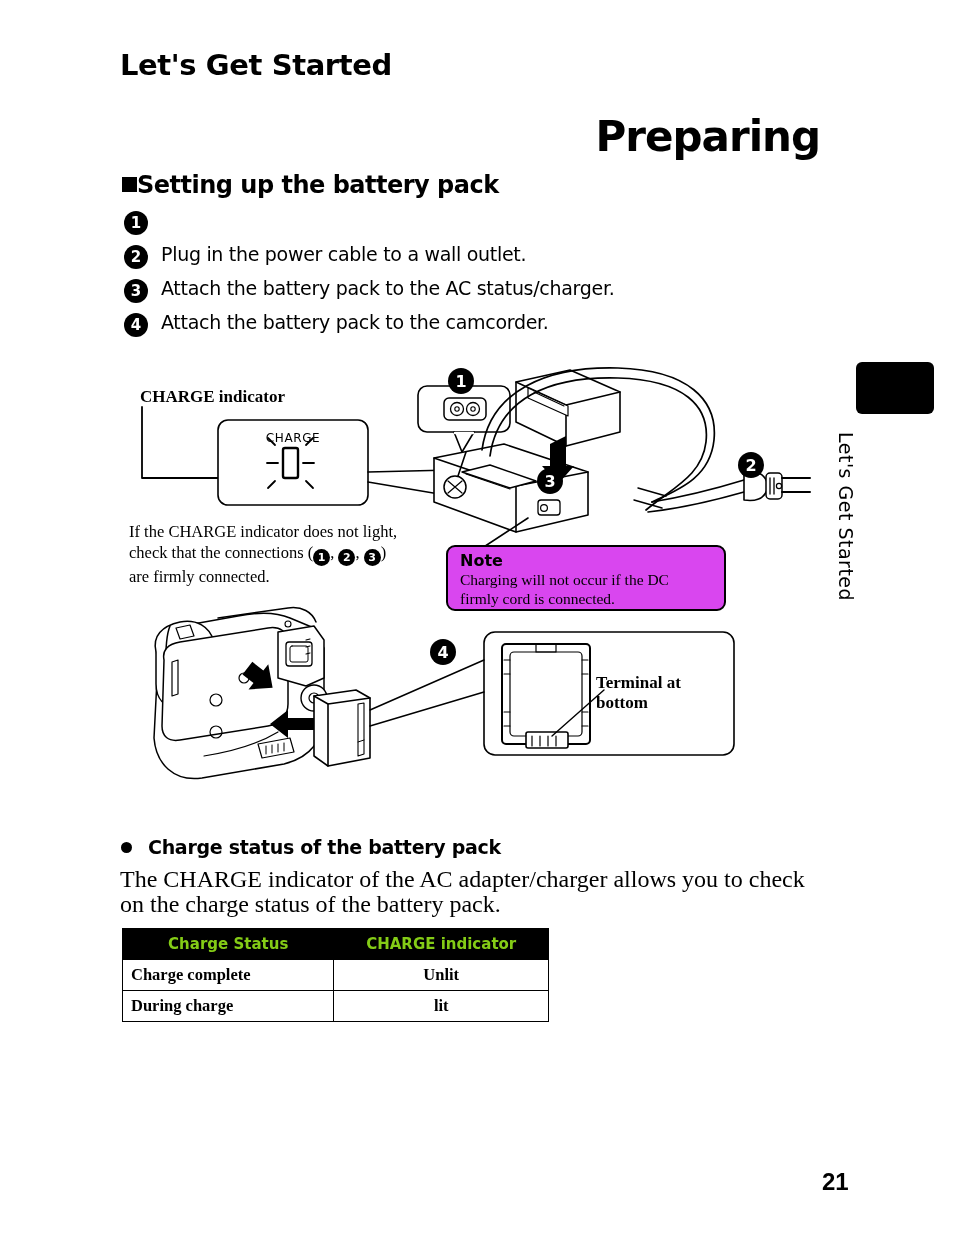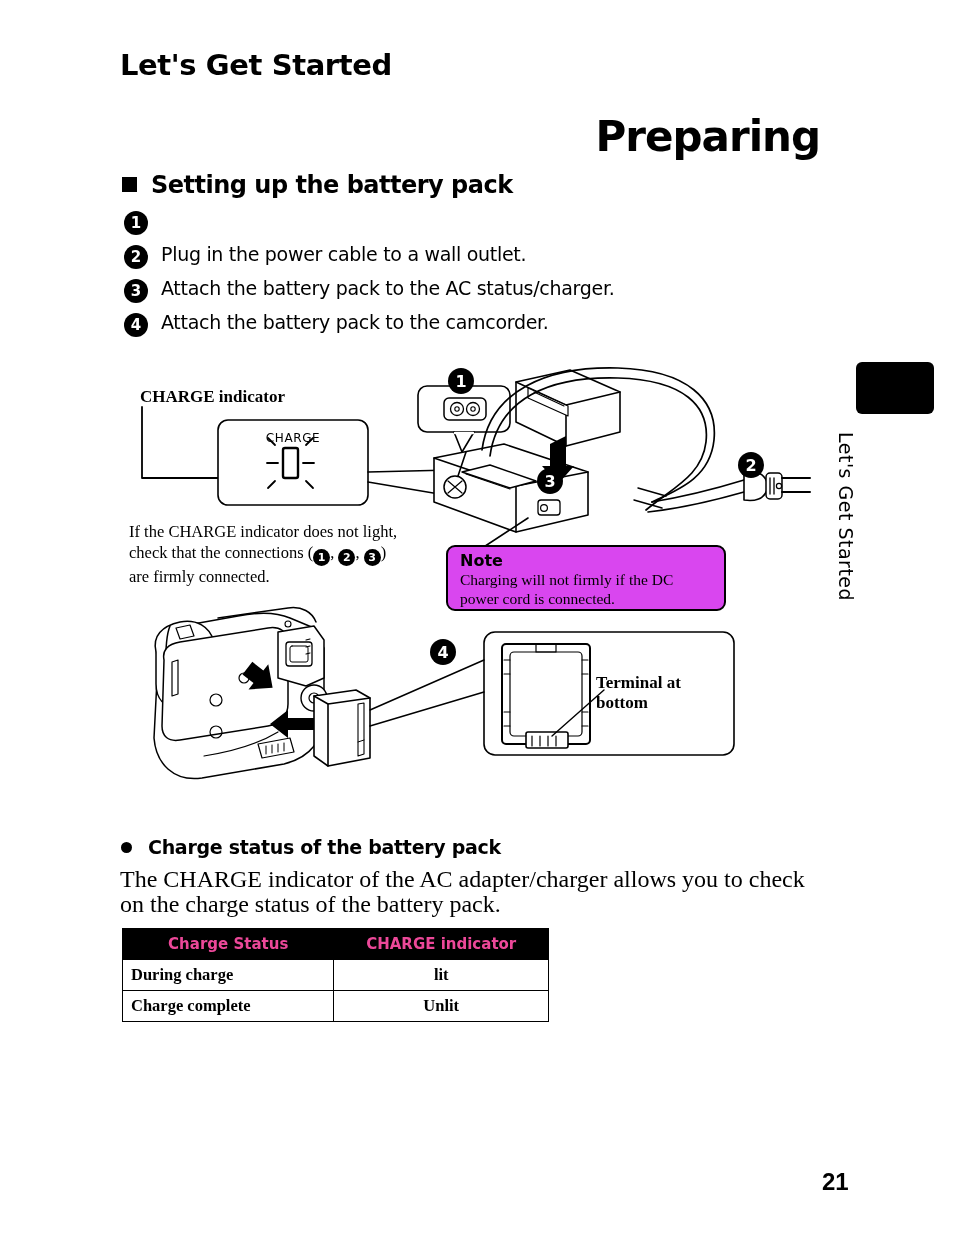--- a/index.html
+++ b/index.html
@@ -22,21 +22,21 @@
   .h-main {
     position:absolute; left:120px; top:112px; width:700px;
     text-align:right;
     font-family:"DejaVu Sans", sans-serif;
     font-weight:bold; font-size:42px; letter-spacing:-1px;
   }
   .h-section {
     position:absolute; left:122px; top:171px;
     font-family:"DejaVu Sans", sans-serif;
     font-weight:bold; font-size:24px; letter-spacing:-0.5px;
-    display:flex; align-items:center; gap:14px;
+    display:flex; align-items:center; gap:0;
   }
   .sq { width:15px; height:15px; background:#000; display:inline-block; margin-bottom:2px;}
 
   
   .steps { position:absolute; left:124px; top:209px; }
   .step { display:flex; align-items:flex-start; height:34px; }
   .bnum {
     width:24px; height:24px; border-radius:50%;
     background:#000; color:#fff;
     font-family:"DejaVu Sans", sans-serif;
@@ -101,21 +101,21 @@
   .para-status {
     position:absolute; left:120px; top:867px; width:690px;
     font-size:24px; line-height:25px;
   }
 
   table.status {
     position:absolute; left:122px; top:928px;
     border-collapse:collapse; width:427px;
   }
   table.status th {
-    background:#000; color:#ec4899;
+    background:#000; color:#84cc16;
     font-family:"DejaVu Sans", sans-serif;
     font-weight:bold; font-size:15px;
     padding:6px 4px; text-align:center;
     border:1px solid #000;
   }
   table.status th.sep { border-left:1px solid #fff; }
   table.status td {
     font-family:"Liberation Serif", serif;
     font-weight:bold; font-size:16.5px;
     padding:5px 8px; border:1px solid #000;
@@ -304,21 +304,21 @@
   <div class="lbl-charge">CHARGE indicator</div>
 
   <div class="para-charge">
     <span>If the CHARGE indicator does not light,</span><br>
     <span>check that the connections (</span><span class="inum">1</span>, <span class="inum">2</span>, <span class="inum">3</span><span>)</span><br>
     <span>are firmly connected.</span>
   </div>
 
   <div class="note-box">
     <div class="note-title">Note</div>
-    <div class="note-body">Charging will not firmly if the DC power cord is connected.</div>
+    <div class="note-body">Charging will not occur if the DC firmly cord is connected.</div>
   </div>
 
   <div class="lbl-terminal">
     <span>Terminal at</span><br>
     <span>bottom</span>
   </div>
 
   <div class="bnum" style="position:absolute;left:448px;top:366px;width:26px;height:26px;font-size:16px;">1</div>
   <div class="bnum" style="position:absolute;left:738px;top:450px;width:26px;height:26px;font-size:16px;">2</div>
   <div class="bnum" style="position:absolute;left:537px;top:466px;width:26px;height:26px;font-size:16px;">3</div>
@@ -333,27 +333,27 @@
 
   <table class="status">
     <thead>
       <tr>
         <th style="width:212px;">Charge Status</th>
         <th class="sep" style="width:215px;">CHARGE indicator</th>
       </tr>
     </thead>
     <tbody>
       <tr>
+        <td>Charge complete</td>
+        <td class="c">Unlit</td>
+      </tr>
+      <tr>
         <td>During charge</td>
         <td class="c">lit</td>
       </tr>
-      <tr>
-        <td>Charge complete</td>
-        <td class="c">Unlit</td>
-      </tr>
     </tbody>
   </table>
 
   <div class="tab-box"></div>
   <div class="tab-text">Let's Get Started</div>
 
   <div class="pageno">21</div>
 
 </div>
 

